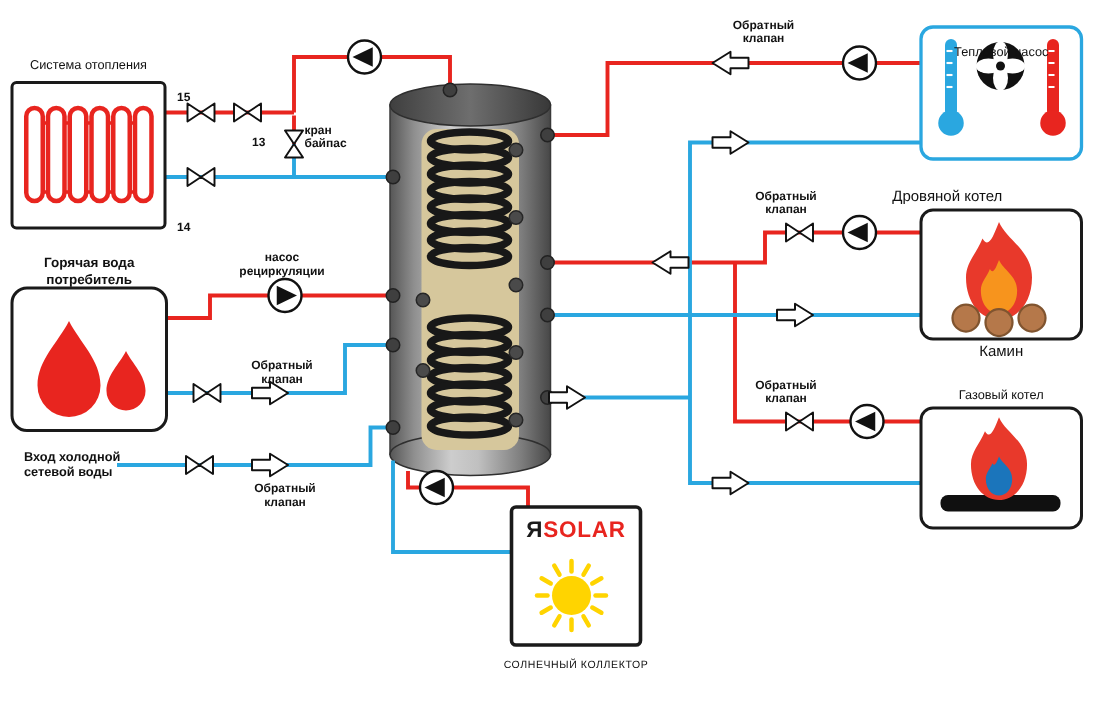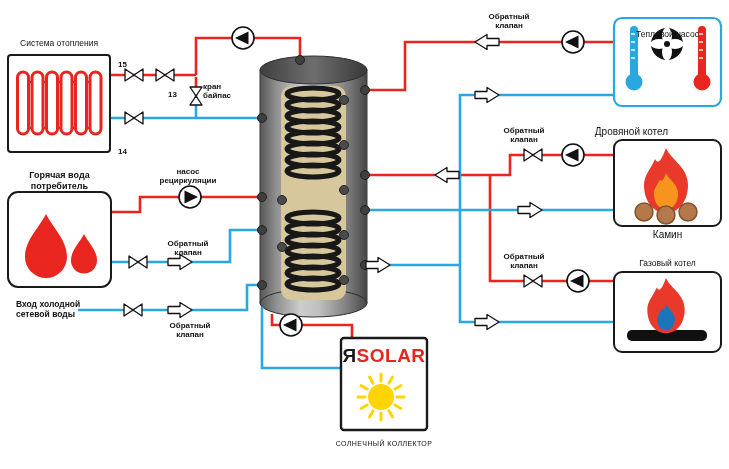--- a/index.html
+++ b/index.html
@@ -3,21 +3,21 @@
 <meta charset="utf-8">
 <style>
   html,body{margin:0;padding:0;background:#fff;}
   .stage{position:relative;width:729px;height:469px;background:#fff;overflow:hidden;
          font-family:"Liberation Sans",sans-serif;}
   .stage svg{position:absolute;left:0;top:0;}
   .lbl{position:absolute;color:#111;line-height:1.18;font-family:"Liberation Sans",sans-serif;}
   .lbl span{display:block;}
   .b{font-weight:bold;}
   .c{text-align:center;}
-  .brand{font-size:19px;font-weight:bold;letter-spacing:.5px;}
+  .brand{font-size:15px;font-weight:bold;letter-spacing:.5px;}
   .brand .ya{color:#1a1a1a;}
   .brand .solar{color:#e8251f;}
 </style>
 </head>
 <body>
 
 <div class="stage">
 
 <svg width="729" height="469" viewBox="0 0 729 469">
   <defs>

